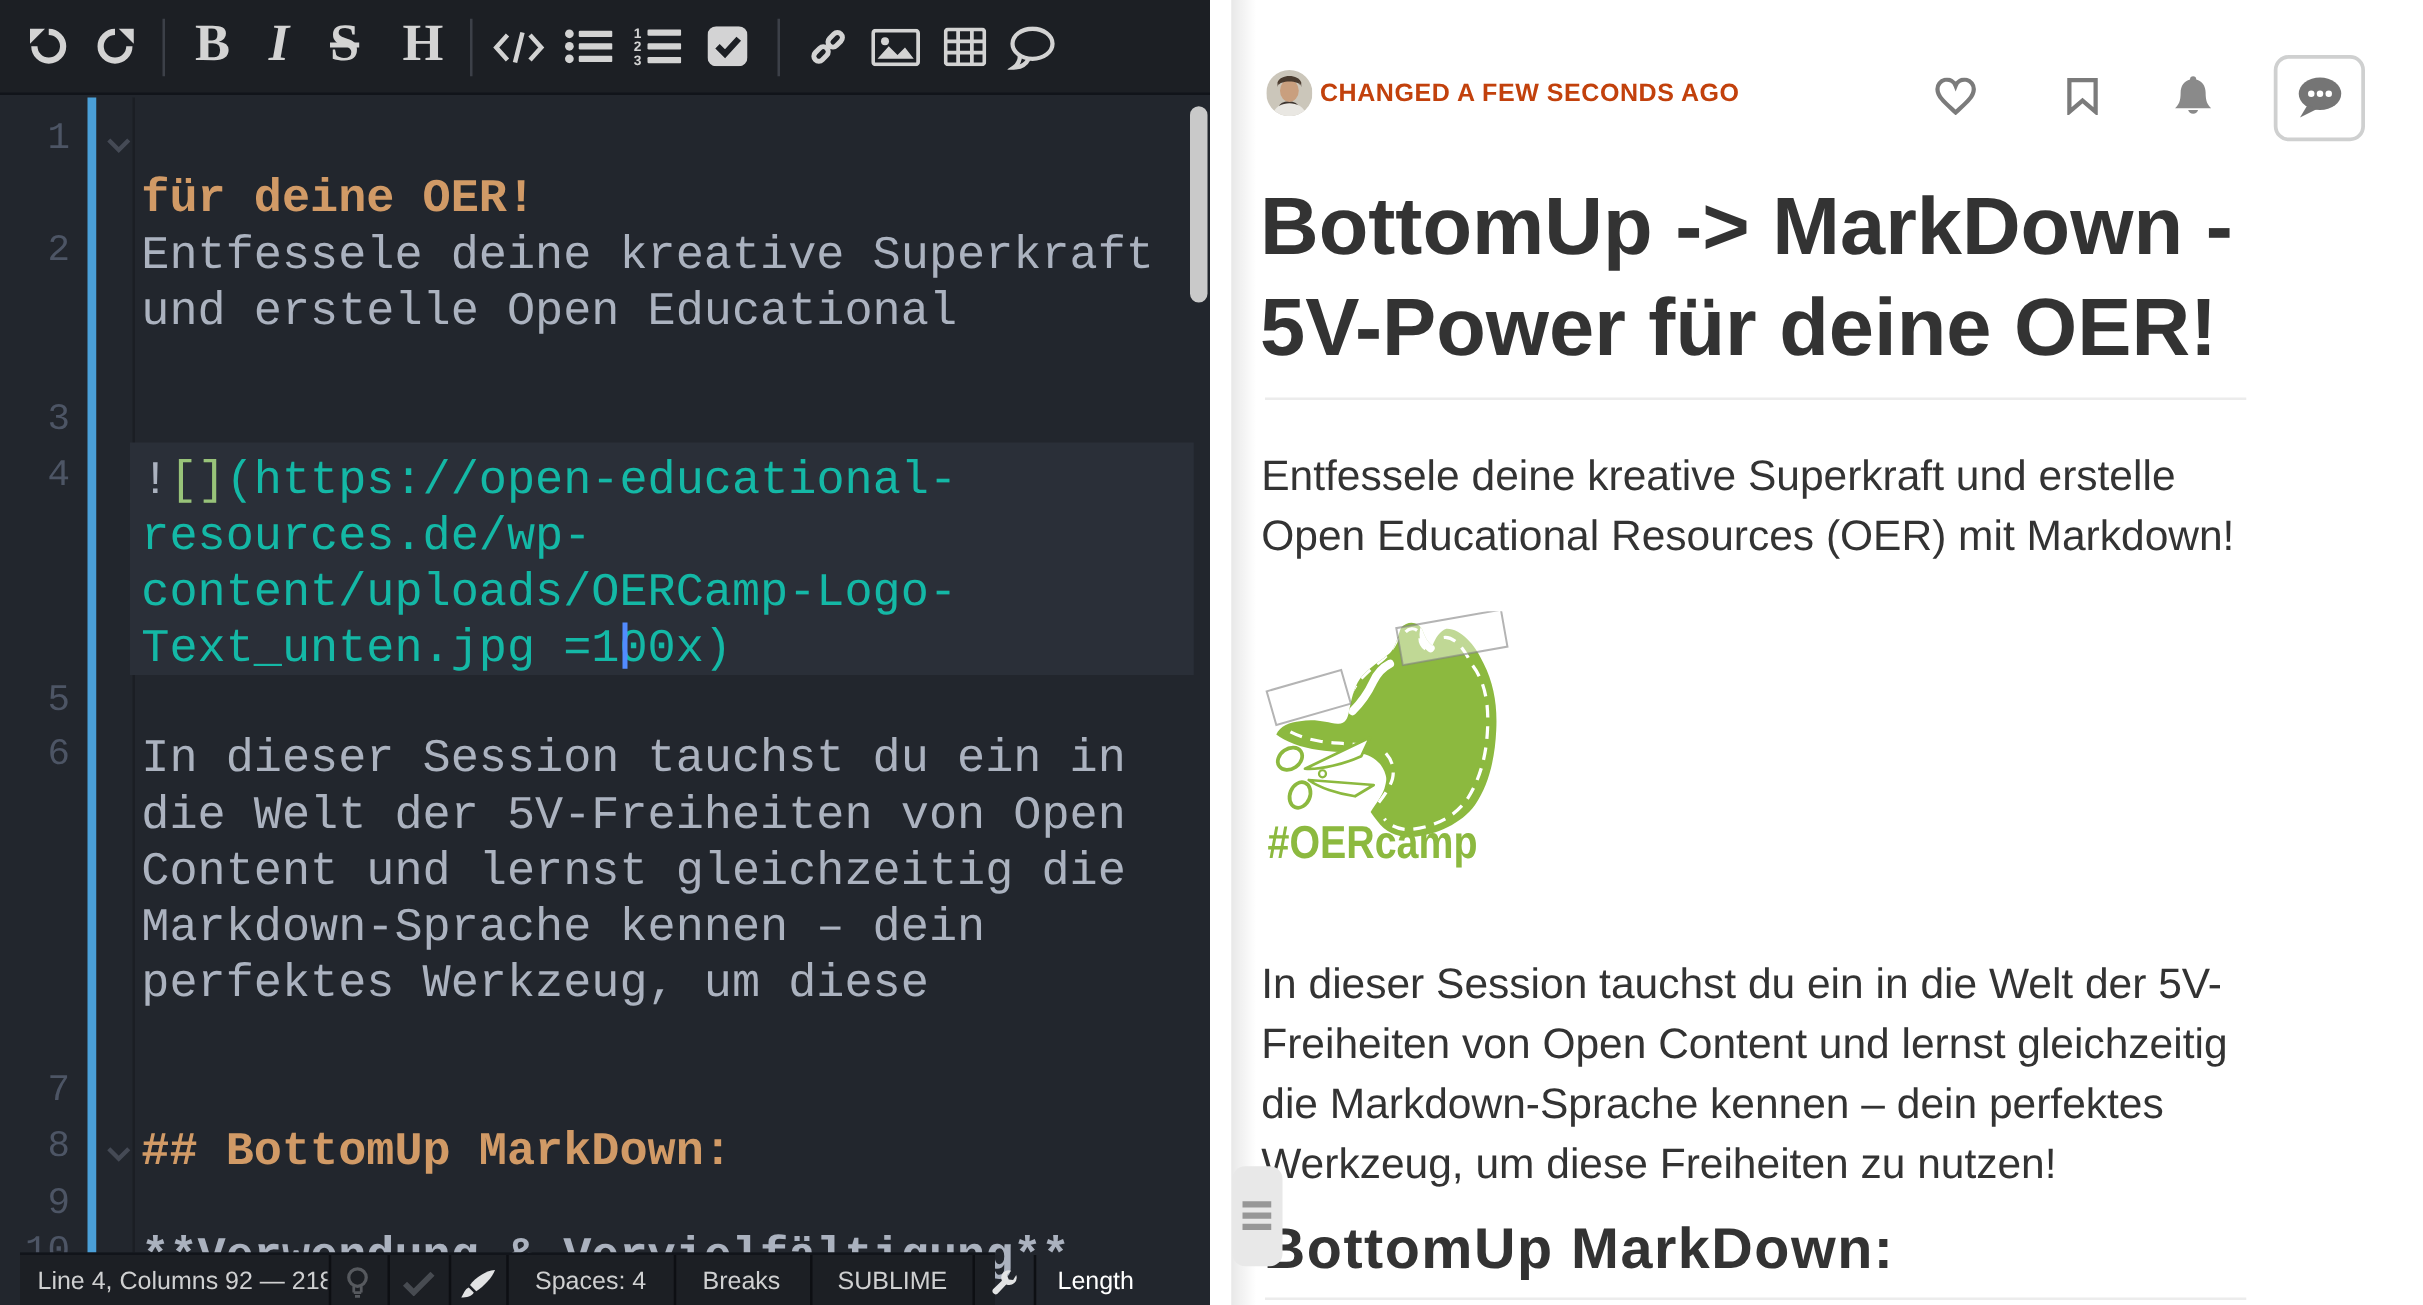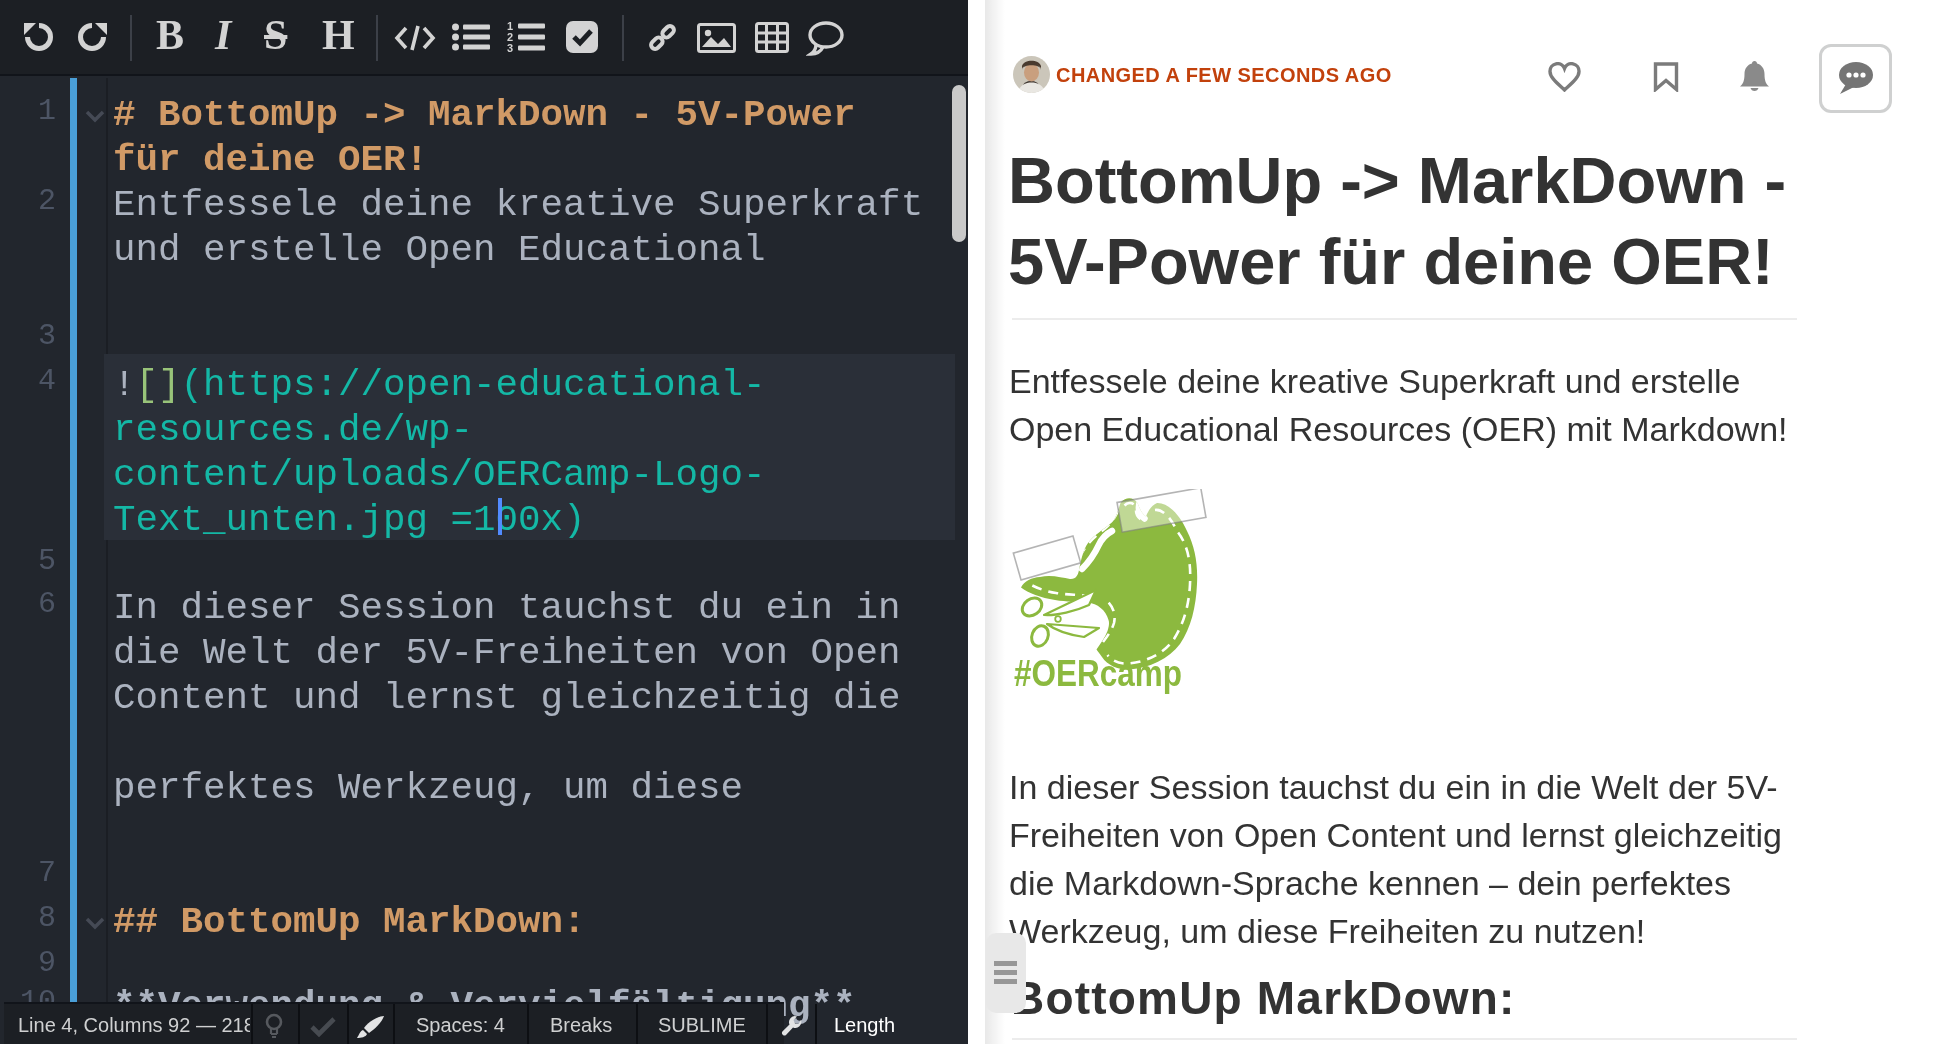--- a/index.html
+++ b/index.html
@@ -27,21 +27,21 @@
     font-family:"Liberation Mono", monospace; font-size:37.5px; line-height:45px;
     color:#abb2bf; letter-spacing:0; }
   .hd { color:#d19a66; font-weight:bold; }
   .grn { color:#98c379; }
   .blu { color:#14b8a6; }
   .bold { font-weight:bold; }
   #cursor { position:absolute; left:498px; top:420px; width:4px; height:37px; background:#528bff; }
   #lscroll { position:absolute; left:952px; top:7px; width:14px; height:157px;
     background:#c9c9c9; border-radius:7px; }
 
-  #statusbar { position:absolute; left:4px; top:1002px; width:780px; height:42px;
+  #statusbar { position:absolute; left:16px; top:1002px; width:780px; height:42px;
     background:#1c1f24; border-top:2px solid #11141a; color:#cfd0d1; font-size:20px; }
   .sbsep { position:absolute; top:0; width:2px; height:42px; background:#0d0f13; }
   .sbt { position:absolute; top:0; line-height:42px; }
 
   
   #gutterstrip { position:absolute; left:968px; top:0; width:17px; height:1044px; background:#fff; }
   #right { position:absolute; left:985px; top:0; width:953px; height:1044px; background:#fff; }
   #rshadow { position:absolute; left:0; top:0; width:20px; height:1044px;
     background:linear-gradient(to right, rgba(0,0,0,0.09), rgba(0,0,0,0)); }
 
@@ -90,31 +90,31 @@
       <div class="ln" style="top:863px">9</div>
       <div class="ln" style="top:902px">10</div>
 
       <svg class="chev" style="top:15px" width="26" height="45" viewBox="0 0 26 45">
           <path d="M5 19 L13 27 L21 19" stroke="#454a55" stroke-width="3.5" fill="none"></path>
         </svg>
       <svg class="chev" style="top:822px" width="26" height="45" viewBox="0 0 26 45">
           <path d="M5 19 L13 27 L21 19" stroke="#454a55" stroke-width="3.5" fill="none"></path>
         </svg>
 
-      <div class="row hd" style="top:15px"># BottomUp -&gt; MarkDown - 5V-Power</div>
       <div class="row hd" style="top:60px">für deine OER!</div>
       <div class="row" style="top:105px">Entfessele deine kreative Superkraft</div>
       <div class="row" style="top:150px">und erstelle Open Educational</div>
       <div class="row" style="top:285px">!<span class="grn">[]</span><span class="blu">(https://open-educational-</span></div>
       <div class="row blu" style="top:330px">resources.de/wp-</div>
       <div class="row blu" style="top:375px">content/uploads/OERCamp-Logo-</div>
       <div class="row blu" style="top:420px">Text_unten.jpg =100x)</div>
       <div class="row" style="top:508px">In dieser Session tauchst du ein in</div>
       <div class="row" style="top:553px">die Welt der 5V-Freiheiten von Open</div>
       <div class="row" style="top:598px">Content und lernst gleichzeitig die</div>
+      <div class="row" style="top:643px">Markdown-Sprache kennen – dein</div>
       <div class="row" style="top:688px">perfektes Werkzeug, um diese</div>
       <div class="row hd" style="top:822px">## BottomUp MarkDown:</div>
       <div class="row bold" style="top:906px">**Verwendung &amp; Vervielfältigung**</div>
 
       <div id="cursor"></div>
       <div id="lscroll"></div>
     </div>
 
     <div id="toolbar">
       <svg class="tbsvg" style="left:23px;top:22px" width="32" height="30" viewBox="0 0 32 30">

